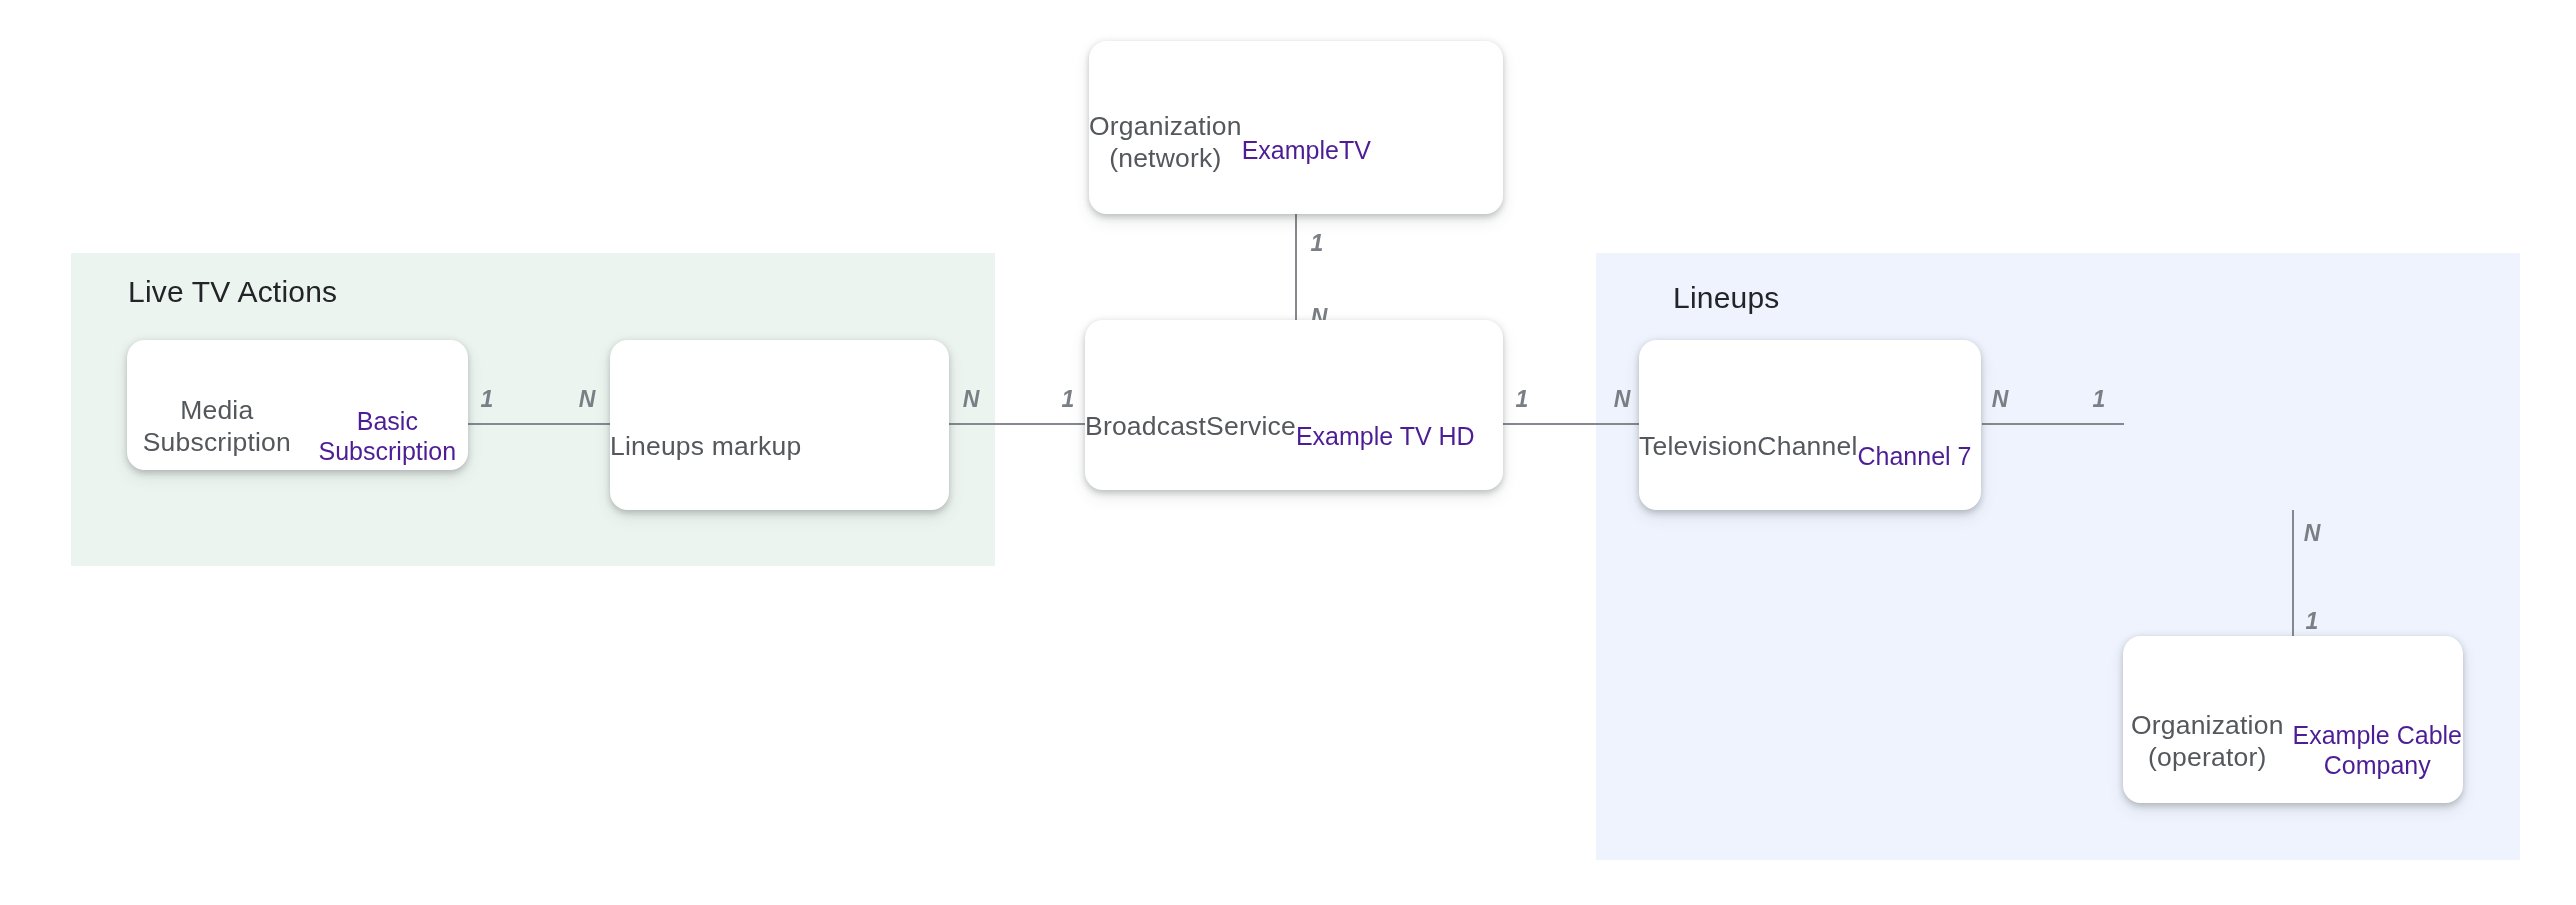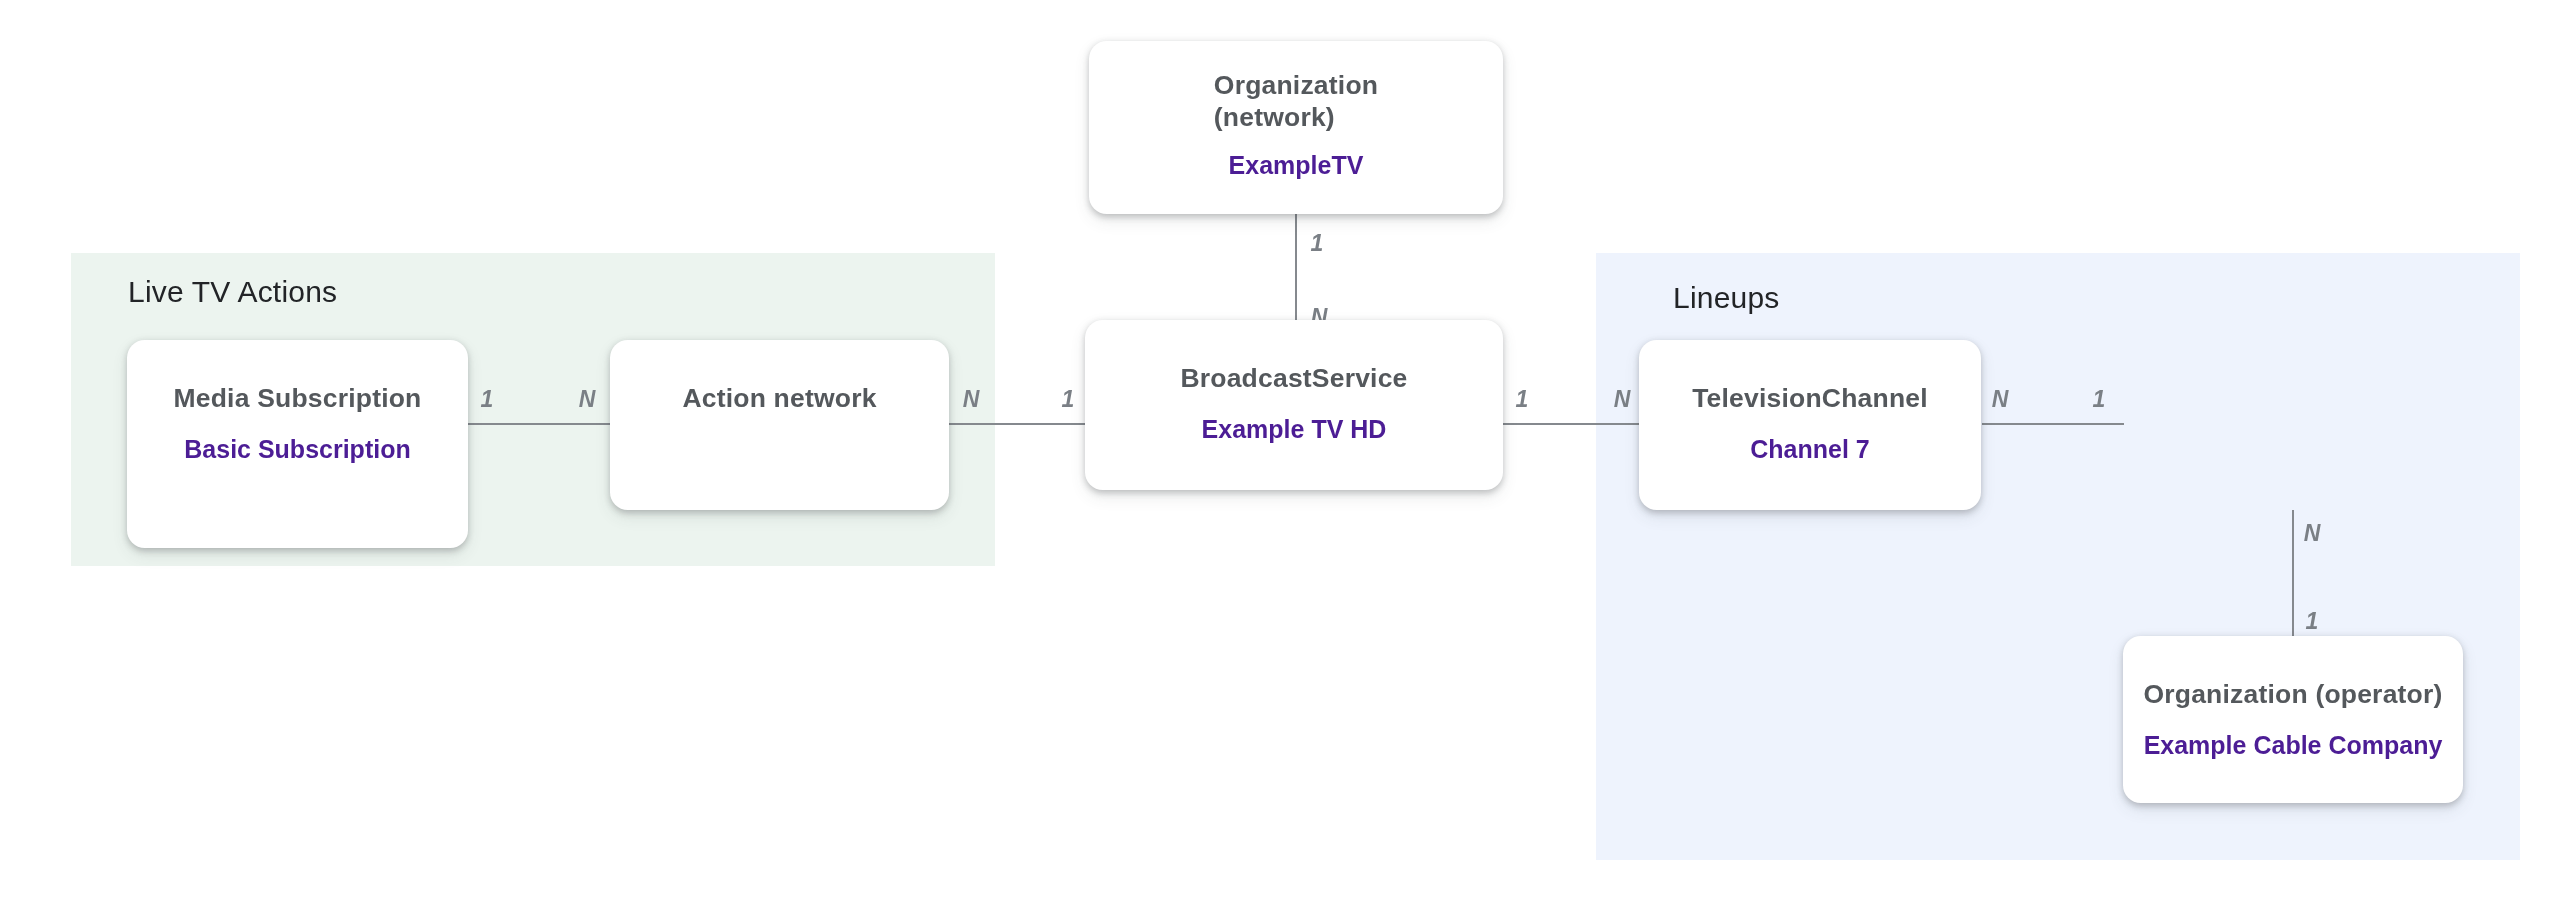--- a/index.html
+++ b/index.html
@@ -46,34 +46,34 @@
   #cl-bc-n  { left: 1622px; top: 399px; }
   #cl-tc-n  { left: 2000px; top: 399px; }
   #cl-tc-1  { left: 2099px; top: 399px; }
   #cl-cs-n  { left: 2312px; top: 533px; }
   #cl-cs-1  { left: 2312px; top: 621px; }
 
   
   .entity {
     position: absolute; background: #FFFFFF; border-radius: 17.7px;
     box-shadow: 0 2.7px 6.2px rgba(60,64,67,0.28), 0 6.2px 16px rgba(60,64,67,0.10);
-    display: flex; flex-direction: column; align-items: center;
-    text-align: left; padding-top: 42px; font-weight: bold;
+    display: flex; flex-direction: row; align-items: center;
+    text-align: center; padding-top: 42px;
   }
   .entity .title {
     font-size: 26.5px; line-height: 32px; color: #54585C;
     white-space: pre-line; letter-spacing: 0.2px;
   }
   .entity .subtitle {
     font-size: 25px; line-height: 30px; color: #4c1d95;
     white-space: pre-line; margin-top: 19.5px;
   }
   #entity-org-network        { left: 1089px; top: 41px;  width: 414px; height: 173px; padding-top: 28px; }
   #entity-org-network .subtitle { margin-top: 17px; }
-  #entity-media-subscription { left: 127px;  top: 340px; width: 341px; height: 208px; }
+  #entity-media-subscription { left: 127px;  top: 340px; width: 341px; height: 130px; }
   #entity-action-markup      { left: 610px;  top: 340px; width: 339px; height: 170px; }
   #entity-broadcast-service  { left: 1085px; top: 320px; width: 418px; height: 170px; }
   #entity-television-channel { left: 1639px; top: 340px; width: 342px; height: 170px; }
   #entity-cable-service      { left: 2123px; top: 340px; width: 340px; height: 170px; }
   #entity-org-operator       { left: 2123px; top: 636px; width: 340px; height: 167px; }
 </style>
 </head>
 <body>
 
 <div id="canvas">
@@ -125,21 +125,21 @@
 (network)</div>
     <div class="subtitle">ExampleTV</div>
   </div>
 
   <div class="entity" id="entity-media-subscription">
     <div class="title">Media Subscription</div>
     <div class="subtitle">Basic Subscription</div>
   </div>
 
   <div class="entity" id="entity-action-markup">
-    <div class="title">Action network</div>
+    <div class="title">Lineups markup</div>
   </div>
 
   <div class="entity" id="entity-broadcast-service">
     <div class="title">BroadcastService</div>
     <div class="subtitle">Example TV HD</div>
   </div>
 
   <div class="entity" id="entity-television-channel">
     <div class="title">TelevisionChannel</div>
     <div class="subtitle">Channel 7</div>

